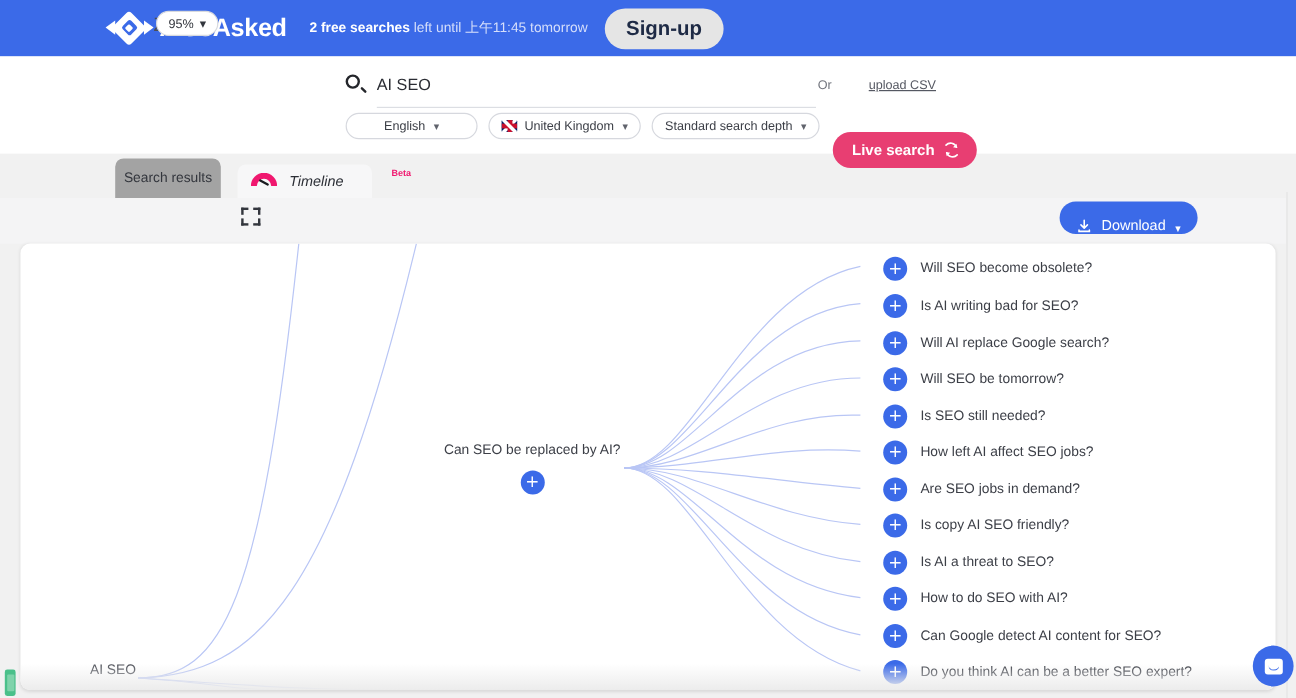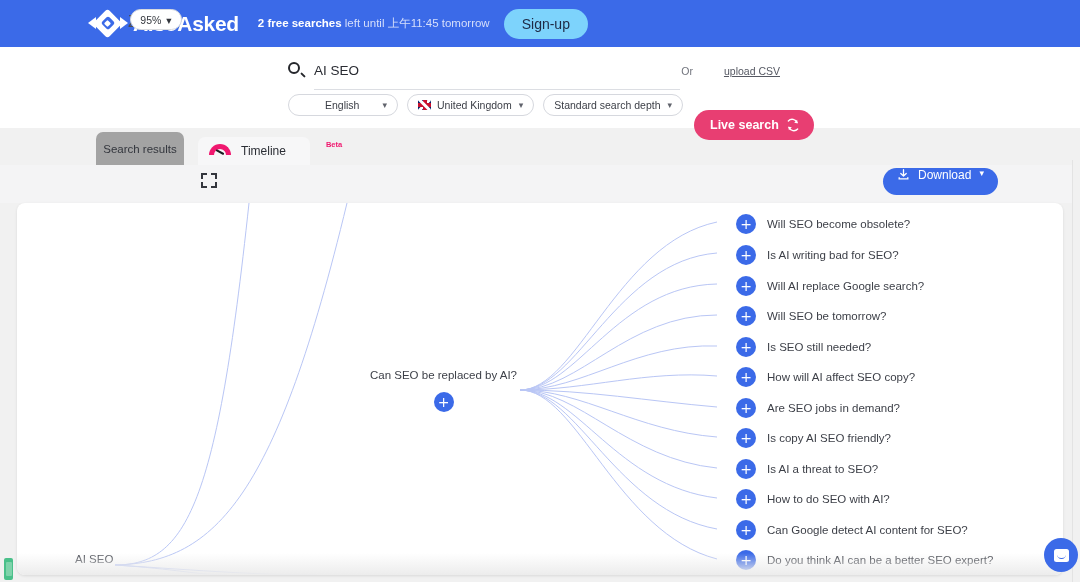--- a/index.html
+++ b/index.html
@@ -41,22 +41,22 @@
   }
   .logo-mark .arr-l { left: 0px; border-right: 8px solid #fff; }
   .logo-mark .arr-r { right: 0px; border-left: 8px solid #fff; }
   .logo-text {
     color: #fff; font-size: 21px; font-weight: bold;
     letter-spacing: -0.3px; margin-left: 5px;
   }
   .quota { margin-left: 19px; font-size: 11.5px; color: #d6dffb; white-space: nowrap; }
   .quota b { color: #fff; font-weight: bold; }
   .signup {
-    margin-left: 14px; background: #7dd3fc; color: #1e2a45;
-    font-size: 14px; font-weight: normal;
+    margin-left: 14px; background: #e5e5e5; color: #1e2a45;
+    font-size: 17px; font-weight: bold;
     border: none; border-radius: 20px;
     padding: 7px 18px; cursor: pointer; white-space: nowrap;
   }
   .nav { margin-left: auto; margin-right: 95px; display: flex; gap: 37px; }
   .nav a {
     color: #fff; font-size: 12.5px; text-decoration: none; white-space: nowrap;
   }
 
   
   .searchwrap {
@@ -94,21 +94,21 @@
     white-space: nowrap;
   }
   .refresh { width: 14px; height: 14px; }
   .pills { position: absolute; left: 288px; top: 47px; display: flex; gap: 9px; }
   .pill {
     border: 1px solid #d6d8de; background: #fff; border-radius: 16px;
     height: 22px; font-size: 10.5px; color: #3b3e46;
     display: flex; align-items: center; padding: 0 10px; cursor: pointer;
     white-space: nowrap;
   }
-  .pill.lang { width: 110px; justify-content: flex-end; gap: 16px; }
+  .pill.lang { width: 110px; justify-content: center; }
   .pill .cv { margin-left: 7px; font-size: 9px; color: #60636c; }
   .ukflag {
     width: 13px; height: 10px; margin-right: 6px; flex: none;
     position: relative; overflow: hidden; border-radius: 1px;
     background: #012169;
   }
   .ukflag:before, .ukflag:after {
     content: ""; position: absolute; left: 50%; top: -4px;
     width: 2.5px; height: 18px; background: #fff; margin-left: -1.25px;
   }
@@ -143,21 +143,21 @@
   .tab.beta .gauge .arc {
     position: absolute; left: 2px; top: 3px; width: 22px; height: 11px;
     border: 5px solid #f0186f; border-bottom: none;
     border-radius: 22px 22px 0 0; box-sizing: border-box;
   }
   .tab.beta .gauge .ndl {
     position: absolute; left: 9px; top: 8px; width: 9px; height: 2px;
     background: #1a1c20; transform: rotate(28deg); transform-origin: left center;
     border-radius: 1px;
   }
-  .tab.beta .tl { font-size: 12px; color: #2b2e35; margin-left: 8px; }
+  .tab.beta .tl { font-size: 12px; color: #2b2e35; margin-left: 8px; font-style: italic; }
   .tab.beta .bd { font-size: 7.5px; color: #f0186f; font-weight: bold; align-self: flex-start; margin-top: 3px; margin-left: 40px; }
 
   
   .toolbar {
     position: absolute; top: 165px; left: 0; width: 1080px; height: 38px;
     background: #f4f4f5;
   }
   .zoomlbl { position: absolute; left: 104px; top: 13px; font-size: 16px; color: #4a4d55; margin-left: 24px; }
   .zoomsel {
     position: absolute; left: 130px; top: 9px;
@@ -171,21 +171,21 @@
     position: absolute; width: 6px; height: 6px; border: 2px solid #33363d;
   }
   .fsbtn b:nth-child(1){ left:0; top:0; border-right:none; border-bottom:none;}
   .fsbtn b:nth-child(2){ right:0; top:0; border-left:none; border-bottom:none;}
   .fsbtn b:nth-child(3){ left:0; bottom:0; border-right:none; border-top:none;}
   .fsbtn b:nth-child(4){ right:0; bottom:0; border-left:none; border-top:none;}
   .dlbtn {
     position: absolute; left: 883px; top: 168px;
     background: #3b6ae8; color: #fff; border: none; border-radius: 17px;
     height: 27px; padding: 0 14px; font-size: 12px;
-    display: flex; align-items: flex-start; gap: 8px; cursor: pointer;
+    display: flex; align-items: flex-end; gap: 8px; cursor: pointer;
     white-space: nowrap;
   }
 
   
   .canvas {
     position: absolute; left: 17px; top: 203px;
     width: 1046px; height: 372px;
     background: #fff; border-radius: 8px;
     box-shadow: 0 1px 3px rgba(0,0,0,0.10);
     overflow: hidden;
@@ -392,21 +392,21 @@
   <div class="leaf" style="top:103px">
       <div class="plusbtn">+</div>
       <span class="lt">Will SEO be tomorrow?</span>
     </div>
   <div class="leaf" style="top:134px">
       <div class="plusbtn">+</div>
       <span class="lt">Is SEO still needed?</span>
     </div>
   <div class="leaf" style="top:164px">
       <div class="plusbtn">+</div>
-      <span class="lt">How will AI affect SEO copy?</span>
+      <span class="lt">How left AI affect SEO jobs?</span>
     </div>
   <div class="leaf" style="top:195px">
       <div class="plusbtn">+</div>
       <span class="lt">Are SEO jobs in demand?</span>
     </div>
   <div class="leaf" style="top:225px">
       <div class="plusbtn">+</div>
       <span class="lt">Is copy AI SEO friendly?</span>
     </div>
   <div class="leaf" style="top:256px">

